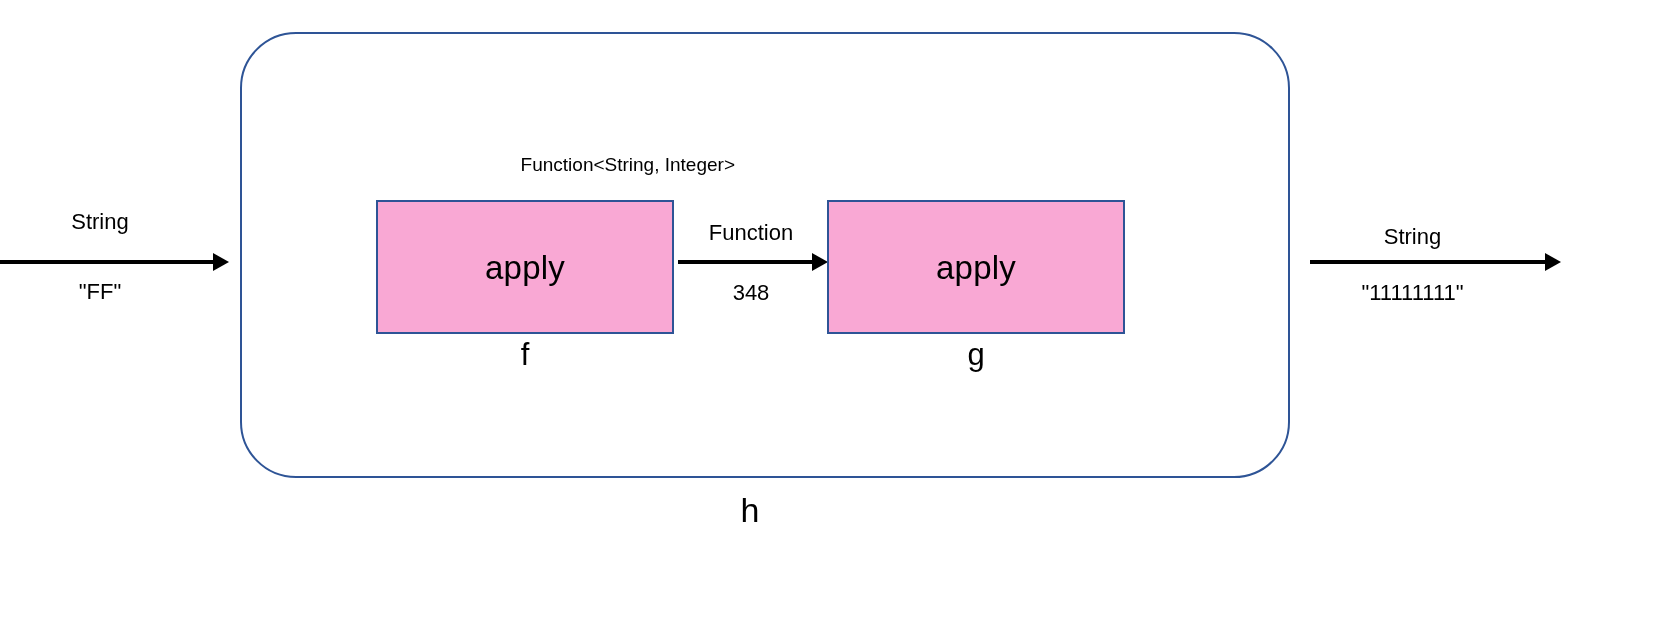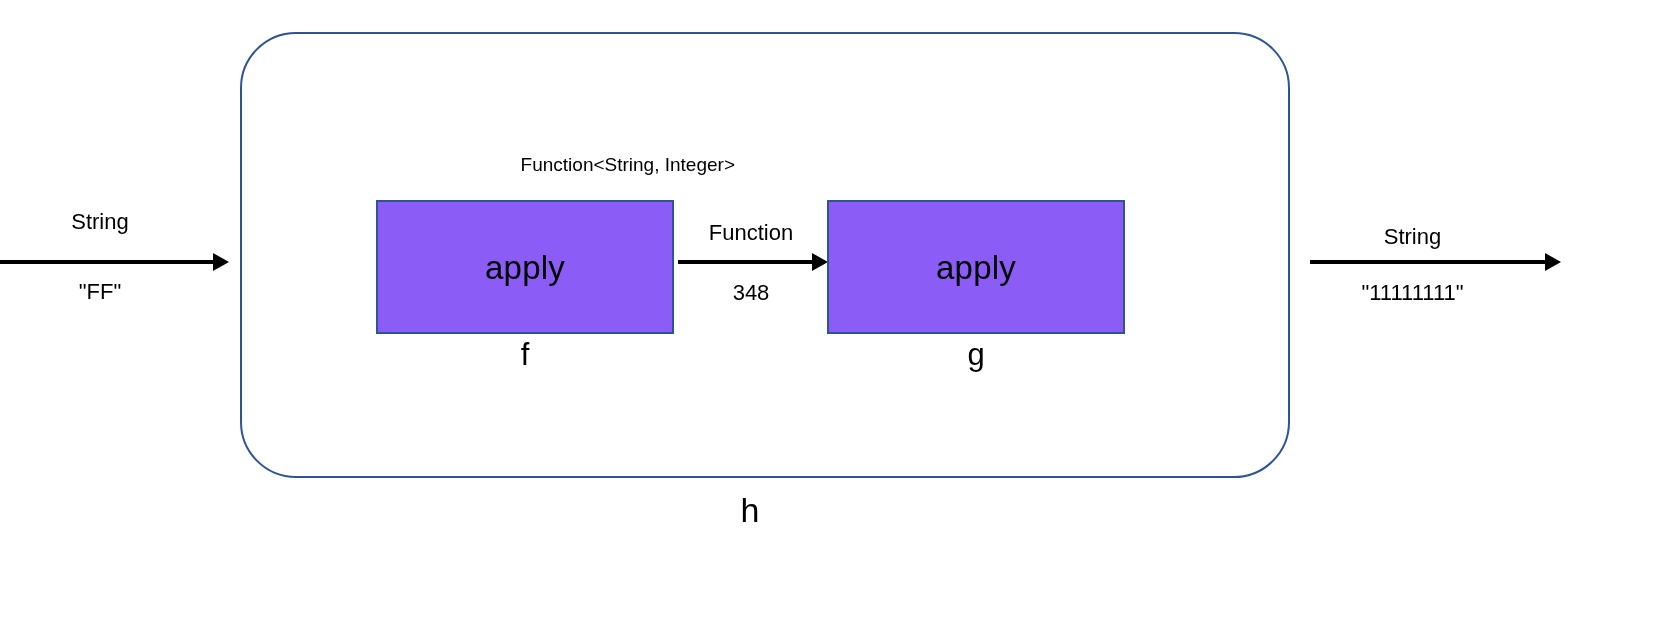--- a/index.html
+++ b/index.html
@@ -38,21 +38,21 @@
   }
 
   
   .fn-box {
     position: absolute;
     top: 200px;
     width: 298px;
     height: 134px;
     border: 2px solid #2E5496;
     box-sizing: border-box;
-    background: #8b5cf6;
+    background: #f9a8d4;
     display: flex;
     align-items: center;
     justify-content: center;
   }
   .fn-box .apply-label {
     font-size: 33px;
     line-height: 1;
     color: #000000;
     letter-spacing: 0.2px;
   }

